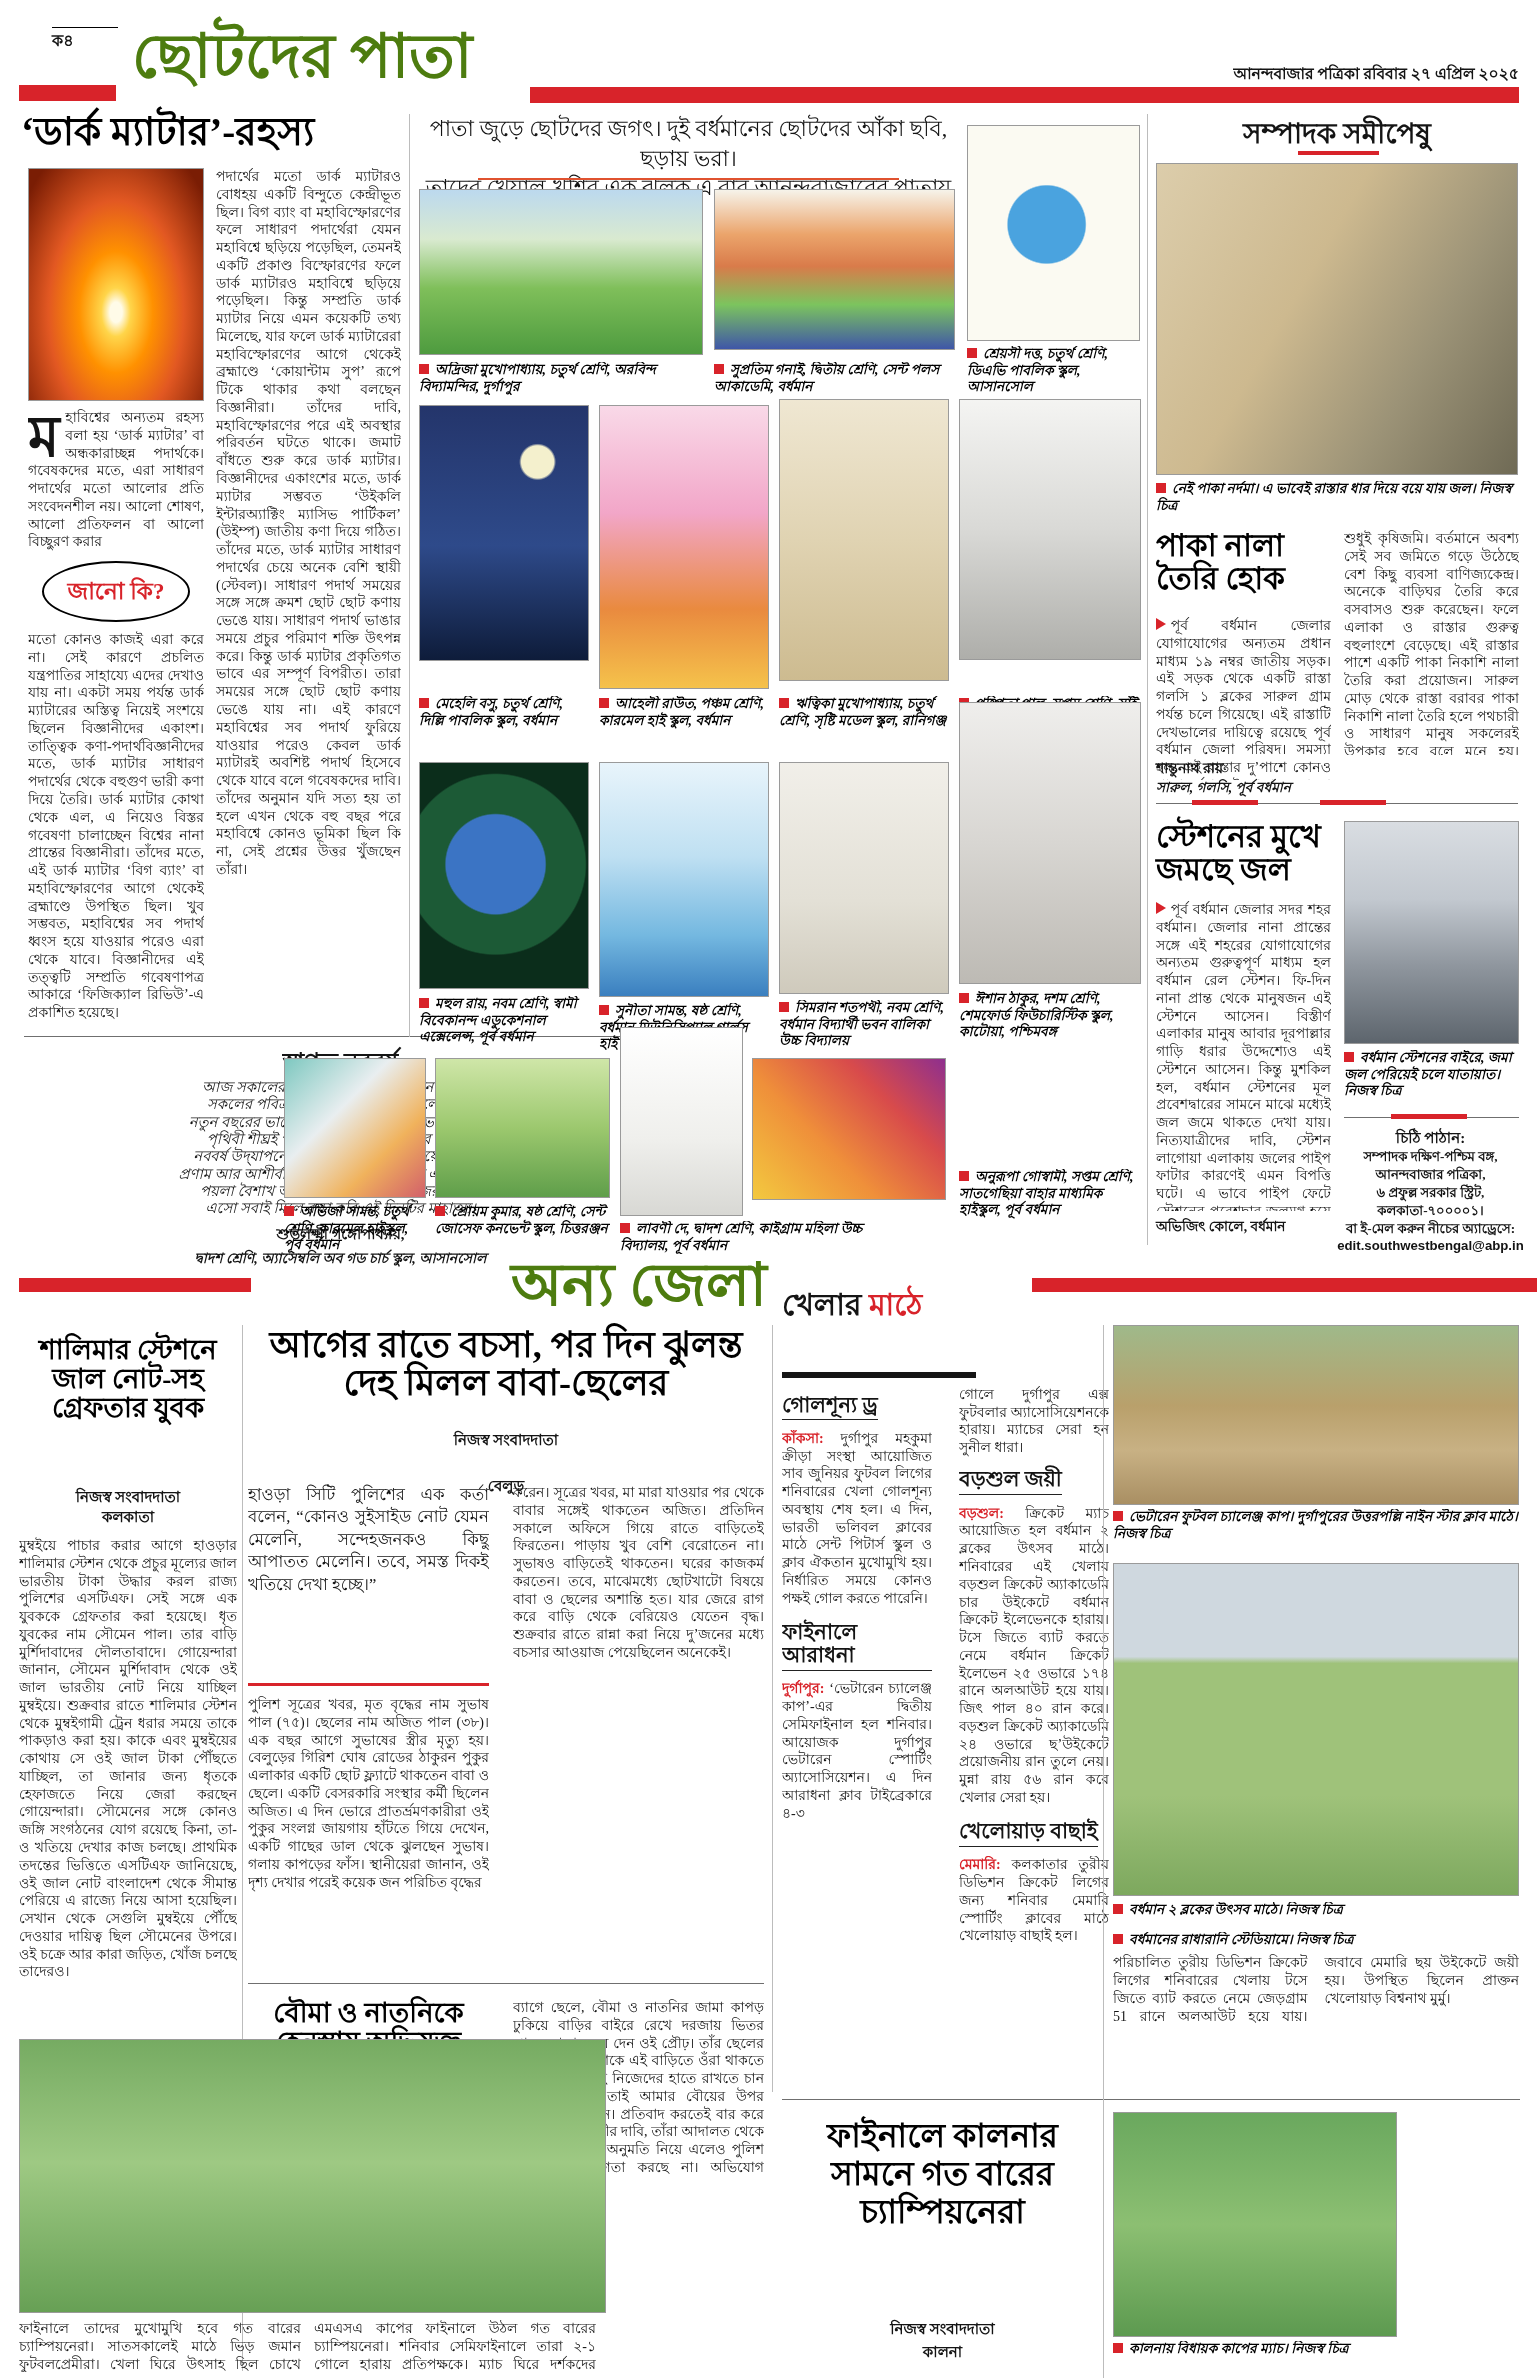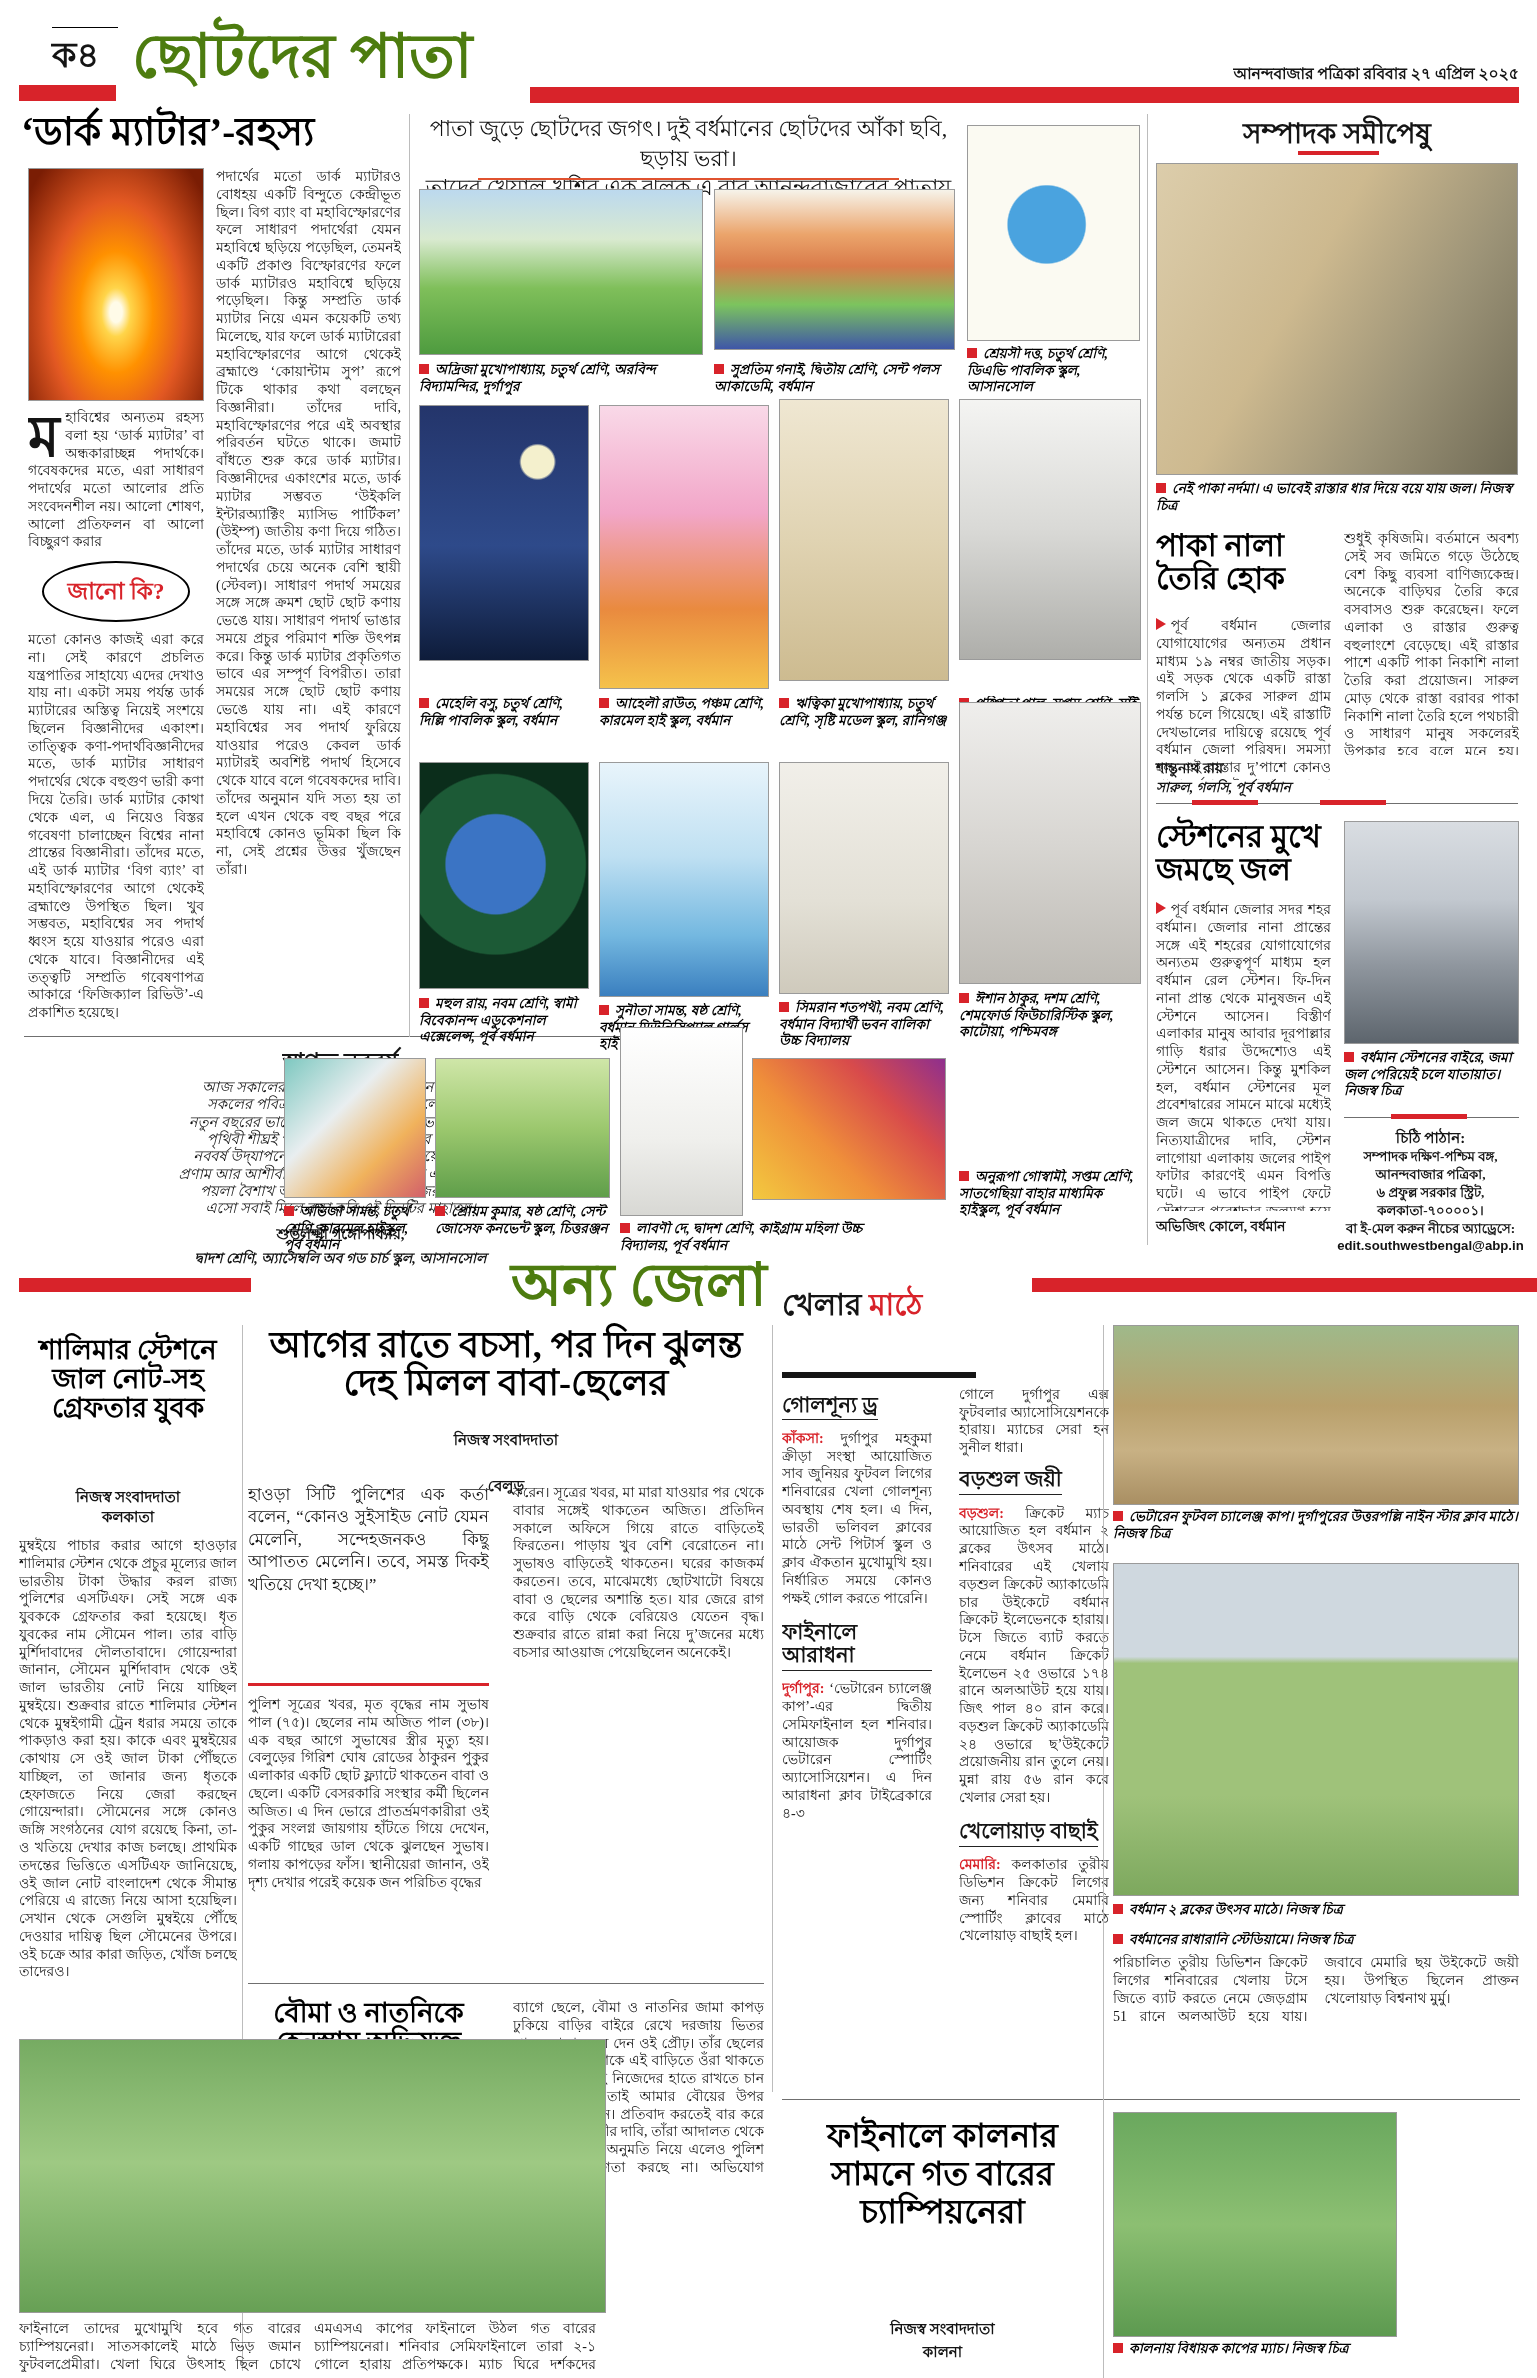--- a/index.html
+++ b/index.html
@@ -48,21 +48,21 @@
   .p-fb1{background:linear-gradient(180deg,#9fb98a 0%,#b9a06b 45%,#c8b184 70%,#a98f63 100%);}
   .p-cr1{background:linear-gradient(180deg,#cfd8df 0 28%,#9fc27a 30% 70%,#7da85e 100%);}
   .p-player{background:linear-gradient(180deg,#6aa85e 0%,#8cbf72 50%,#5d9a50 100%);}
   .p-fb2{background:linear-gradient(180deg,#76ab62 0%,#9ec983 45%,#67a055 100%);}
 </style>
 </head>
 <body>
 
 <div id="paper">
 
-  <div class="abs" style="left:52px;top:26.5px;width:66px;border-top:1.9px solid #000;font-size:35px;font-weight:700;">ক৪</div>
+  <div class="abs" style="left:52px;top:26.5px;width:66px;border-top:1.9px solid #000;font-size:16px;font-weight:700;">ক৪</div>
   <div class="abs redbar" style="left:19px;top:85px;width:97px;height:16px;"></div>
   <div class="abs gray" style="left:132px;top:17px;width:397px;font-size:61px;font-weight:700;line-height:1.3;">ছোটদের পাতা</div>
   <div class="abs" style="right:19px;top:62px;width:568px;text-align:right;font-size:15.6px;font-weight:700;">আনন্দবাজার পত্রিকা রবিবার ২৭ এপ্রিল ২০২৫</div>
   <div class="abs redbar" style="left:530px;top:87px;width:989px;height:16px;"></div>
 
   <div class="abs hl" style="left:21px;top:112px;width:380px;font-size:39px;">‘ডার্ক ম্যাটার’-রহস্য</div>
   <div class="abs art p-sun" style="left:28px;top:168px;width:176px;height:233px;"></div>
 
   <div class="abs bt" style="left:28px;top:409px;width:176px;height:615px;">
     <span class="dc">ম</span><span>হাবিশ্বের অন্যতম রহস্য বলা হয় ‘ডার্ক ম্যাটার’ বা অন্ধকারাচ্ছন্ন পদার্থকে। গবেষকদের মতে, এরা সাধারণ পদার্থের মতো আলোর প্রতি সংবেদনশীল নয়। আলো শোষণ, আলো প্রতিফলন বা আলো বিচ্ছুরণ করার</span>

